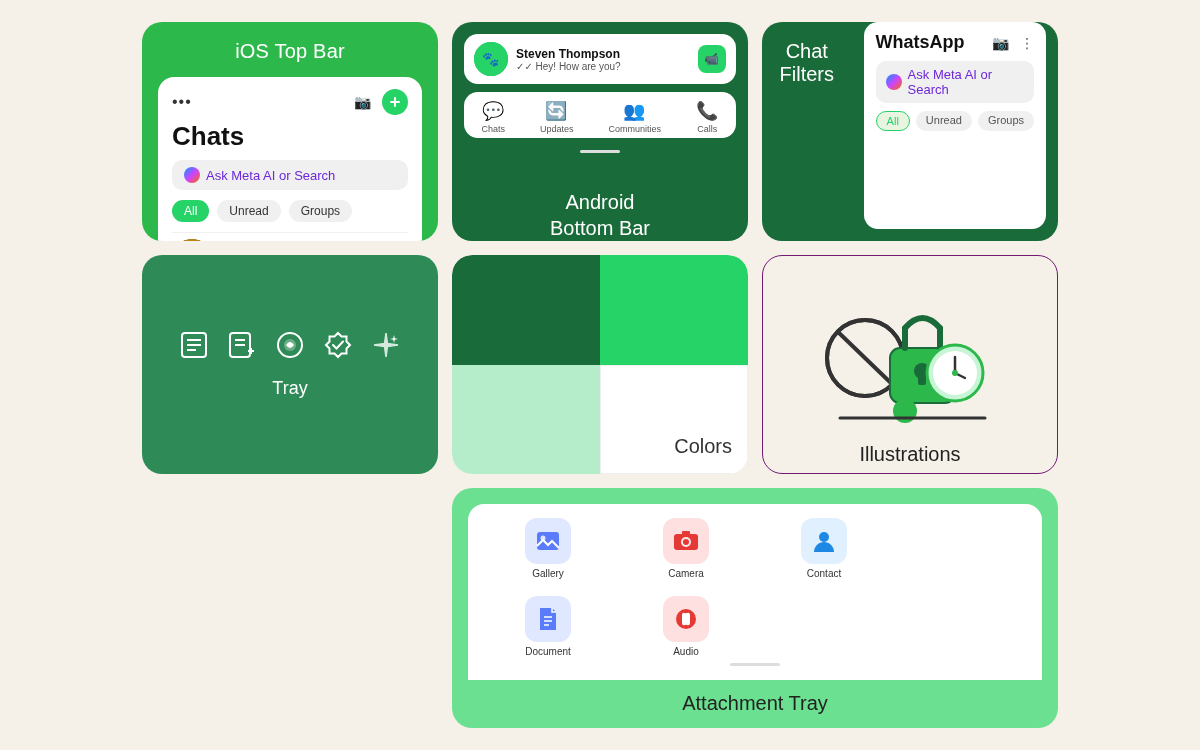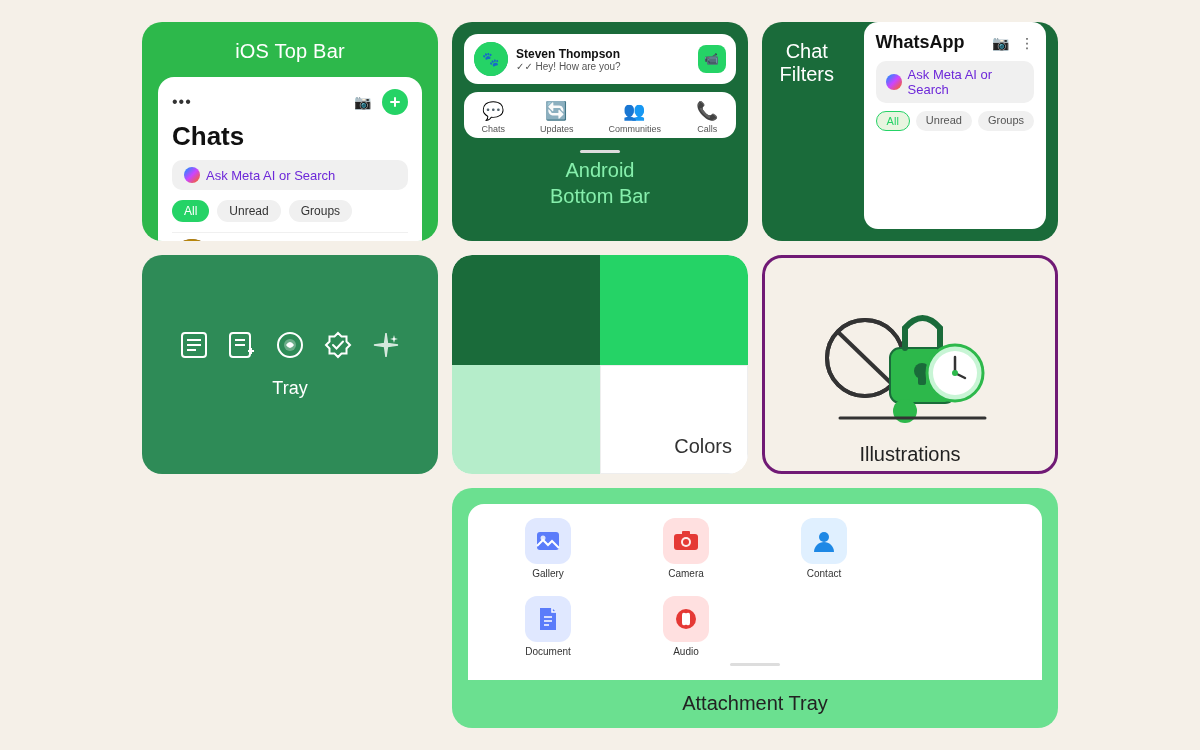--- a/index.html
+++ b/index.html
@@ -197,27 +197,27 @@
       align-items: center;
       gap: 2px;
     }
     .android-nav-icon { font-size: 18px; color: #25d366; }
     .android-nav-label { font-size: 9px; color: #555; }
     .android-separator {
       width: 40px; height: 3px; background: #ddd; border-radius: 3px;
       margin: 0 auto 4px;
     }
     .android-title {
-      color: #86efac;
+      color: #ffffff;
       font-size: 20px;
       font-weight: 500;
       text-align: center;
       flex: 1;
       display: flex;
-      align-items: flex-start;
+      align-items: flex-end;
       justify-content: center;
       line-height: 1.3;
     }
 
     
     .card-chat-filters {
       background-color: #1a6b3a;
       display: flex;
       flex-direction: row;
     }
@@ -319,21 +319,21 @@
       font-weight: 500;
       color: #333;
     }
     .card-colors-wrapper {
       position: relative;
     }
 
     
     .card-illustrations {
       background: #f5f0e8;
-      border: 3px solid #701a75;
+      border: 1px solid #701a75;
       display: flex;
       flex-direction: column;
       align-items: center;
       justify-content: center;
       gap: 10px;
       padding: 20px;
     }
     .illustration-label {
       font-size: 20px;
       font-weight: 500;

